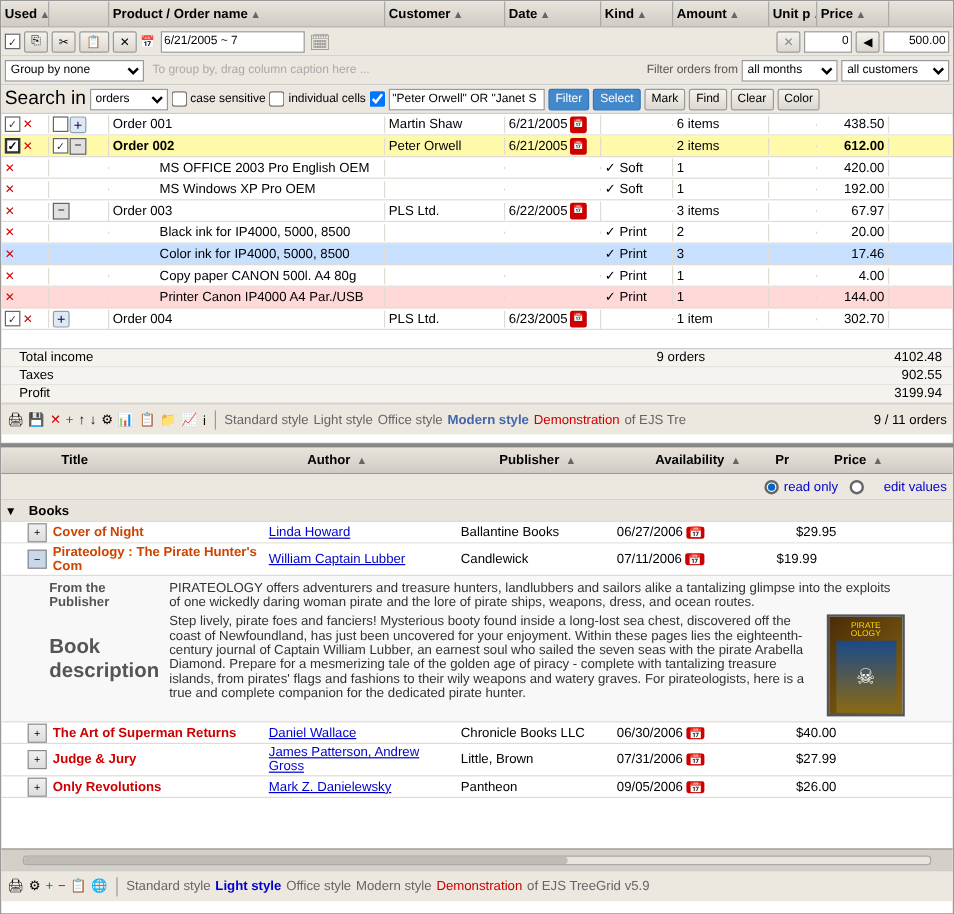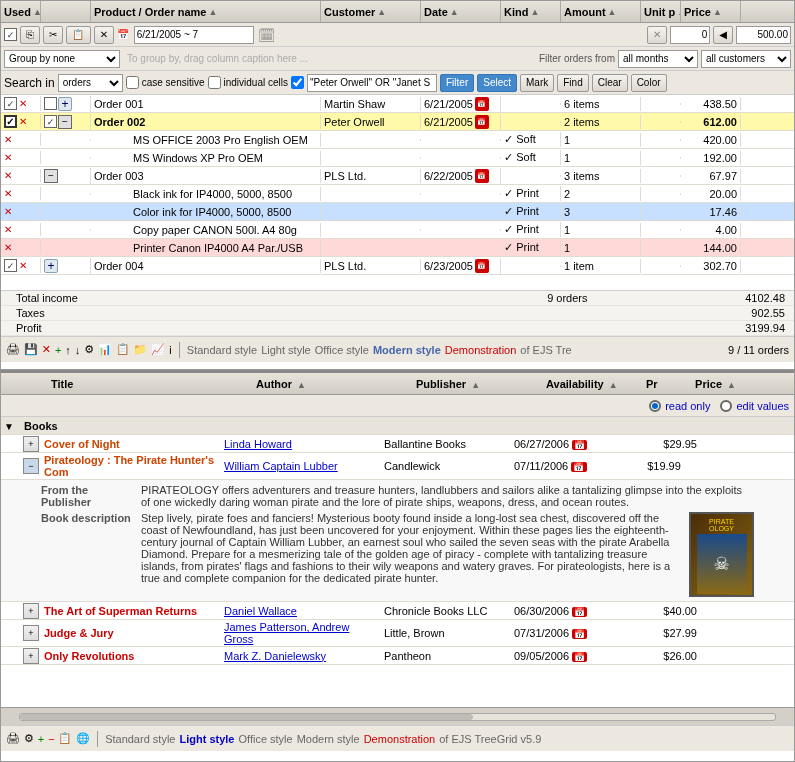--- a/index.html
+++ b/index.html
@@ -166,21 +166,21 @@
     <span class="filter-label">Filter orders from</span>
     <select class="select-sm" style="width:80px;">
       <option>all months</option>
     </select>
     <select class="select-sm" style="width:90px;">
       <option>all customers</option>
     </select>
   </div>
 
   <div class="toolbar-row">
-    <span style="font-size:12px;">Search in</span>
+    <span style="font-size:16px;">Search in</span>
     <select class="select-sm" style="width:65px;">
       <option>orders</option>
     </select>
     <input type="checkbox" style="">
     <span style="font-size:10px;">case sensitive</span>
     <input type="checkbox" style="">
     <span style="font-size:10px;">individual cells</span>
     <input type="checkbox" checked="" style="">
     <input class="input-sm" style="width: 130px;" value="&quot;Peter Orwell&quot; OR &quot;Janet S">
     <button class="btn-small" style="background:#4488cc; color:white; border-color:#3377bb;">Filter</button>
@@ -424,21 +424,21 @@
       <span class="sort-arrow">▲</span>
     </div>
   </div>
 
   <div style="display:flex; align-items:center; background:#ece8e0; border-bottom:1px solid #ccc; height:22px; padding:2px 5px; gap:10px;">
     <div style="flex:1;"></div>
     <div style="display:flex; align-items:center; gap:4px;">
       <div class="radio-on"></div>
       <span style="color:#0000cc;">read only</span>
     </div>
-    <div style="display:flex; align-items:center; gap:4px;">
+    <div style="display:flex; align-items:center; gap:16px;">
       <div style="display:inline-block; width:12px; height:12px; border-radius:50%; border:2px solid #666; background:#fff;"></div>
       <span style="color:#0000cc;">edit values</span>
     </div>
   </div>
 
   <div class="books-scroll">
 
     <div class="books-row" style="background:#e8e4dc; font-weight:bold;">
       <div style="width:20px; padding:0 3px;">
         <span style="font-size:10px;">▼</span>
@@ -481,21 +481,21 @@
     </div>
 
     <div style="background:#f8f8f8; border-bottom:1px solid #e0dcd4; padding:4px 40px 4px 40px;">
 
       <div style="display:flex; align-items:flex-start; margin-bottom:4px;">
         <div style="width:100px; font-weight:bold; color:#555; font-size:11px; flex-shrink:0;">From the Publisher</div>
         <div style="flex:1; font-size:11px; color:#333;">PIRATEOLOGY offers adventurers and treasure hunters, landlubbers and sailors alike a tantalizing glimpse into the exploits of one wickedly daring woman pirate and the lore of pirate ships, weapons, dress, and ocean routes.</div>
       </div>
 
       <div style="display:flex; align-items:flex-start;">
-        <div style="width:100px; font-weight:bold; color:#555; font-size:11px; flex-shrink:0;">Book description</div>
+        <div style="width:100px; font-weight:bold; color:#555; font-size:17px; flex-shrink:0;margin-top:17px;">Book description</div>
         <div style="flex:1; font-size:11px; color:#333; position:relative;">
 
           <div style="float:right; width:65px; height:85px; background:linear-gradient(135deg, #4a2d08, #8B6914); border:2px solid #555; margin-left:8px; display:flex; align-items:center; justify-content:center; flex-direction:column;">
             <div style="color:#ffd700; font-size:7px; text-align:center; padding:2px;">PIRATE<br>OLOGY</div>
             <div style="width:50px; height:60px; background:linear-gradient(180deg, #1a4a8a, #8B6914); display:flex; align-items:center; justify-content:center;">
               <span style="color:#fff; font-size:18px;">☠</span>
             </div>
           </div>
           <p>Step lively, pirate foes and fanciers! Mysterious booty found inside a long-lost sea chest, discovered off the coast of Newfoundland, has just been uncovered for your enjoyment. Within these pages lies the eighteenth-century journal of Captain William Lubber, an earnest soul who sailed the seven seas with the pirate Arabella Diamond. Prepare for a mesmerizing tale of the golden age of piracy - complete with tantalizing treasure islands, from pirates' flags and fashions to their wily weapons and watery graves. For pirateologists, here is a true and complete companion for the dedicated pirate hunter.</p>
         </div>

